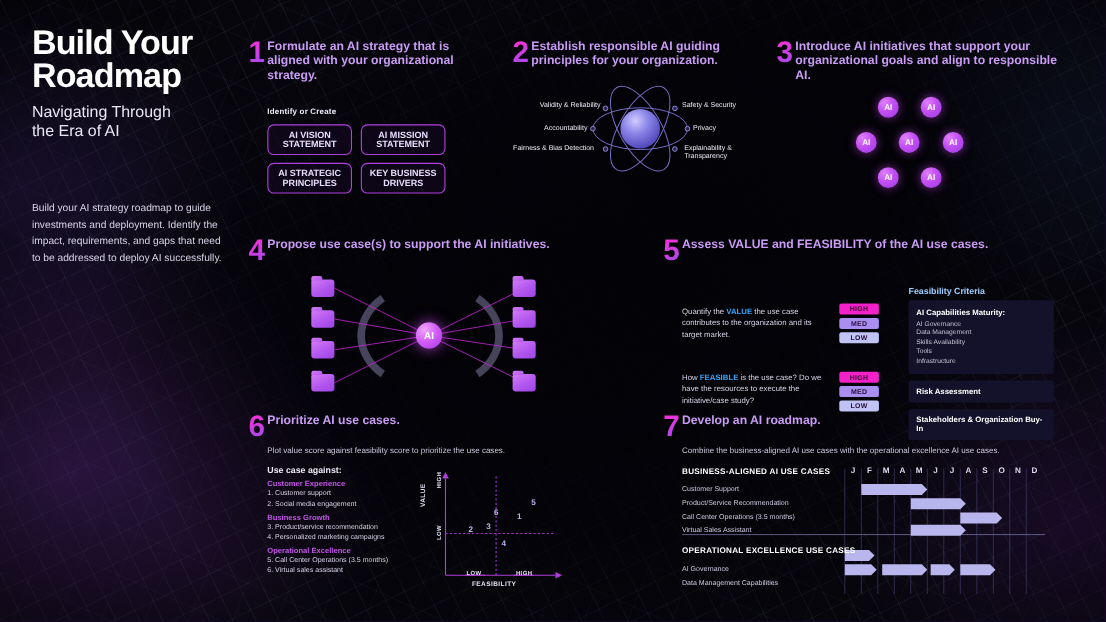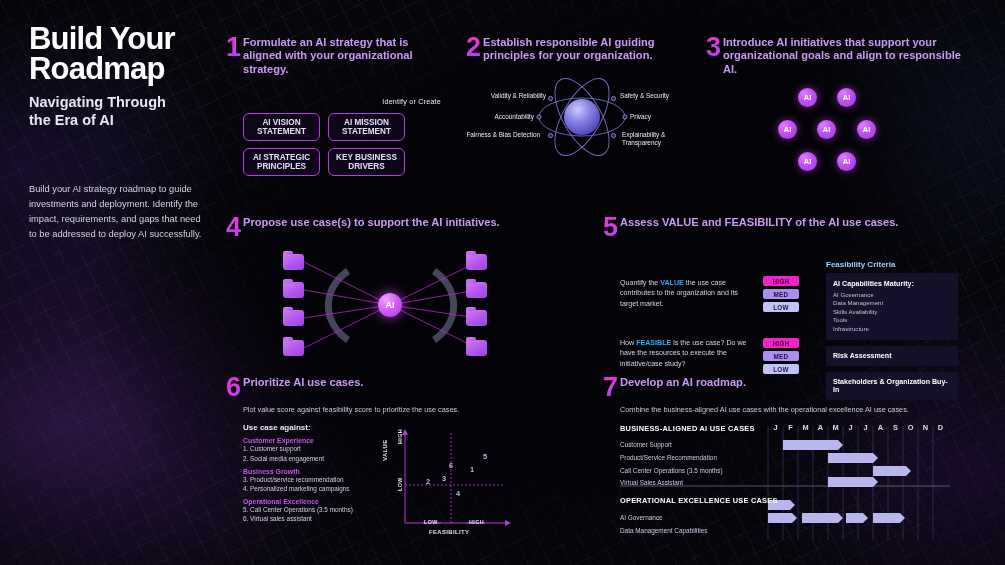--- a/index.html
+++ b/index.html
@@ -40,39 +40,39 @@
     background: radial-gradient(ellipse 760px 520px at 50% 50%, rgba(0,0,0,0) 40%, rgba(0,0,0,.55) 100%);
   }
 
   
   .header { position: absolute; left: 29px; top: 24px; width: 200px; }
   .title-line { font-size: 31px; line-height: 30px; font-weight: bold; letter-spacing: -.8px; color: #fff; }
   .title-grad {
     background: linear-gradient(90deg, #f51ad0 0%, #d130e0 33%, #a861ea 68%, #9e7bf0 100%);
     -webkit-background-clip: text; background-clip: text; color: transparent;
   }
-  .subtitle { margin-top: 9px; font-size: 14.5px; line-height: 18px; color: #e9e6f4; font-weight: 700; }
+  .subtitle { margin-top: 9px; font-size: 14.5px; line-height: 18px; color: #e9e6f4; font-weight: 400; }
   .lead-box {
     position: absolute; left: 29px; top: 182px; width: 175px;
     font-size: 9.3px; line-height: 15px; color: #d6d2e4;
   }
 
   
   .step { position: absolute; }
   .step-head { display: flex; align-items: flex-start; }
   .step-num {
     font-size: 27px; font-weight: bold; line-height: 22px; width: 17px; flex: 0 0 17px;
     background: linear-gradient(160deg, #ff2fd4, #a24bef);
     -webkit-background-clip: text; background-clip: text; color: transparent;
   }
   .step-title { font-size: 11.1px; font-weight: bold; line-height: 13.4px; color: #c99bf5; }
   .step-desc { font-size: 7.3px; line-height: 10.4px; color: #cdc8dd; }
 
   
-  .identify { text-align: right; font-size: 7.2px; font-weight: normal; color: #efeaf8; letter-spacing: .2px; }
+  .identify { text-align: left; font-size: 7.2px; font-weight: bold; color: #efeaf8; letter-spacing: .2px; }
   .pillgrid { display: grid; grid-template-columns: 77px 77px; gap: 7px 8px; }
   .pill {
     border: 1px solid #b23fe0; border-radius: 6px; height: 28px;
     display: flex; align-items: center; justify-content: center; text-align: center;
     font-size: 8.2px; font-weight: bold; line-height: 9.6px; color: #e6ddfa;
     background: rgba(22,10,36,.55); padding: 0 3px;
   }
 
   
   .atom-wrap { position: relative; width: 240px; height: 90px; }

